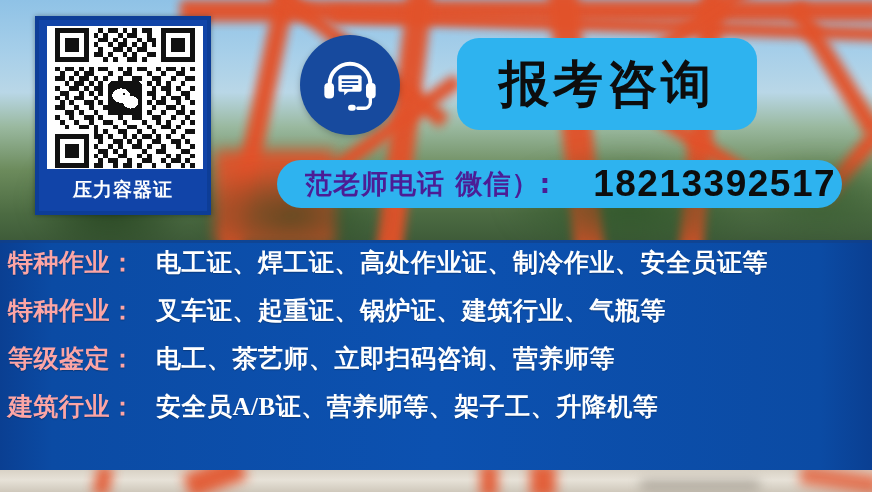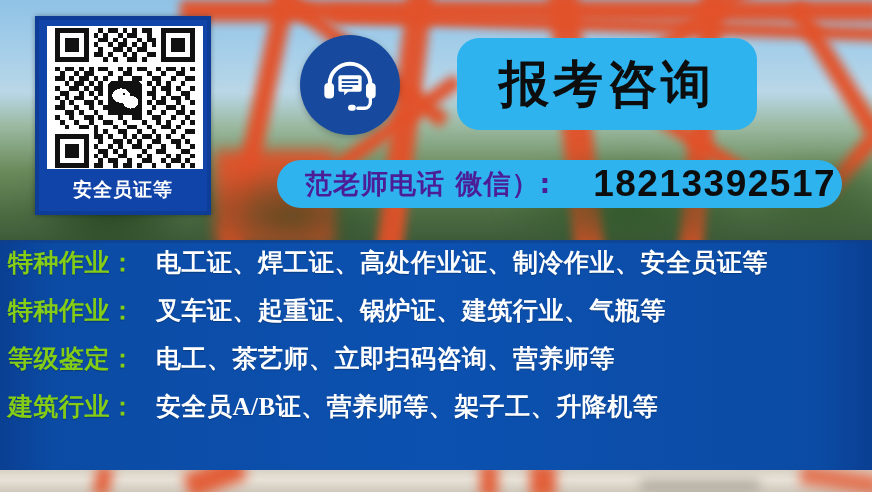--- a/index.html
+++ b/index.html
@@ -111,21 +111,21 @@
   }
   .phone-number{
     color:#0d0d0d;font-size:37px;font-weight:bold;letter-spacing:1.5px;margin-left:42px;
     font-family:"Liberation Sans",sans-serif;white-space:nowrap;
   }
 
   
   .rows{position:absolute;left:0;top:246px;width:872px;}
   .srow{display:flex;align-items:baseline;height:48px;padding-left:8px;box-sizing:border-box;}
   .srow .label{
-    color:#84cc16;font-size:25px;font-weight:bold;letter-spacing:.5px;
+    color:#fca5a5;font-size:25px;font-weight:bold;letter-spacing:.5px;
     width:148px;flex:0 0 148px;white-space:nowrap;
     font-family:"DejaVu Sans","Liberation Sans",sans-serif;
     text-shadow:0 1px 1px rgba(0,0,0,.25);
   }
   .srow .value{
     color:#ffffff;font-size:25px;font-weight:bold;letter-spacing:.5px;white-space:nowrap;
     font-family:Liberation Serif, serif;
     text-shadow:0 1px 1px rgba(0,0,0,.25);
   }
 </style>
@@ -388,21 +388,21 @@
         </g>
         <g>
           <rect x="11" y="11" width="7" height="7" rx="1" fill="#111"></rect>
           <ellipse cx="13.7" cy="14" rx="1.85" ry="1.5" fill="#fff"></ellipse>
           <ellipse cx="15.7" cy="15.4" rx="1.6" ry="1.3" fill="#fff"></ellipse>
           <rect x="12.9" y="15.3" width="0.45" height="0.45" fill="#111"></rect>
           <rect x="14.1" y="13.4" width="0.4" height="0.4" fill="#111"></rect>
         </g>
       </svg>
     </div>
-    <div class="qr-caption">安全员证等</div>
+    <div class="qr-caption">压力容器证</div>
   </div>
 
   <div class="headset-badge">
     <svg viewBox="0 0 64 64">
       <path d="M11 34v-3a21 21 0 0 1 42 0v3" fill="none" stroke="#fff" stroke-width="4.2" stroke-linecap="round"></path>
       <rect x="5.5" y="30" width="10" height="16" rx="4.2" fill="#fff"></rect>
       <rect x="48.5" y="30" width="10" height="16" rx="4.2" fill="#fff"></rect>
       <path d="M53 46v4a6 6 0 0 1-6 6h-7" fill="none" stroke="#fff" stroke-width="3.4" stroke-linecap="round"></path>
       <rect x="30" y="52.5" width="8" height="6" rx="3" fill="#fff"></rect>
       <rect x="20" y="22" width="24" height="17" rx="2" fill="#fff"></rect>

